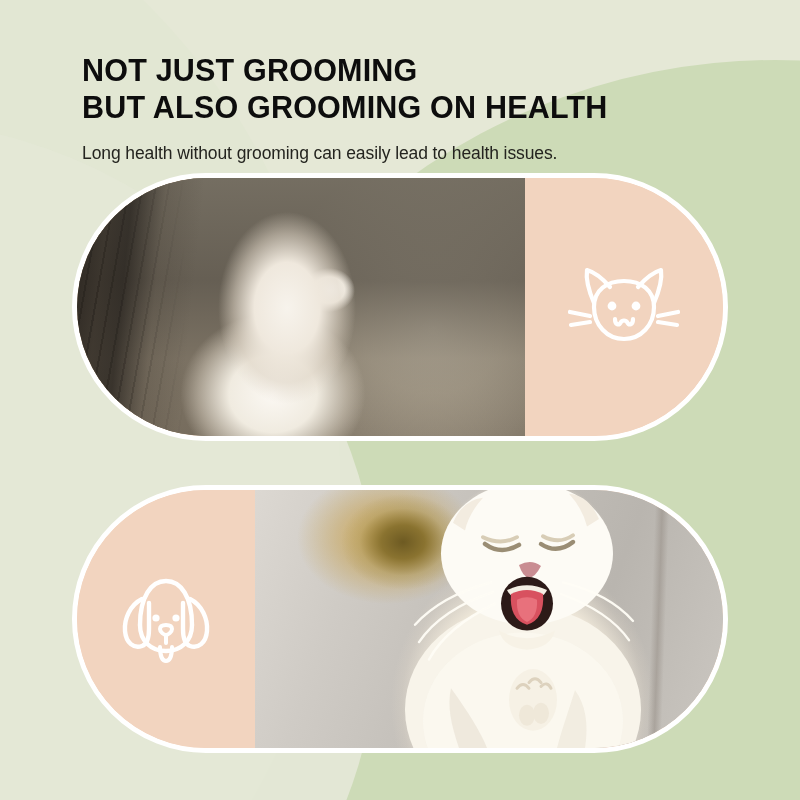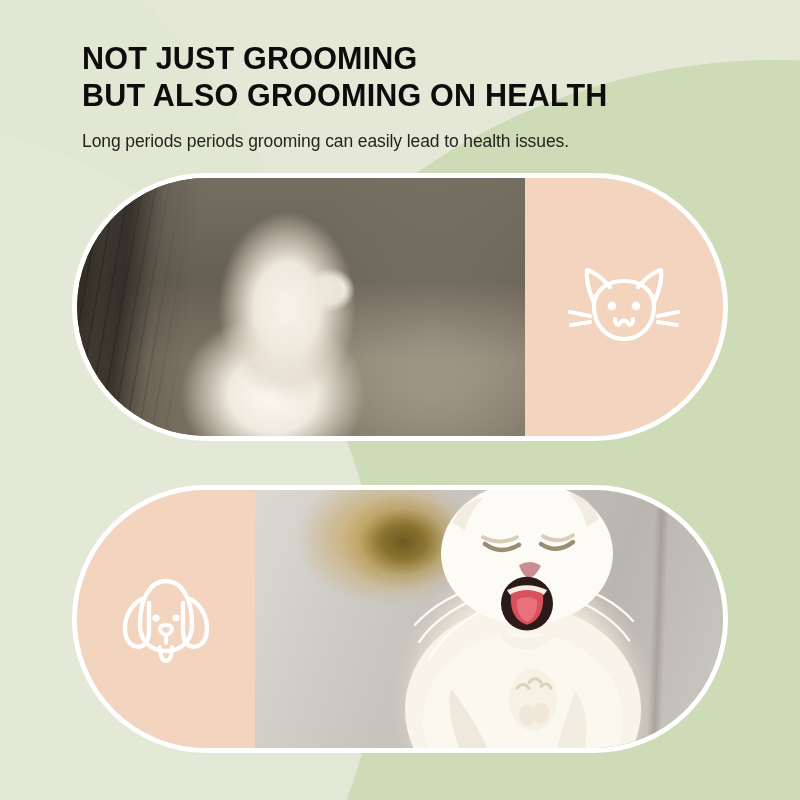--- a/index.html
+++ b/index.html
@@ -54,21 +54,21 @@
     height: 1000px;
     border-radius: 50%;
     background: #e4e8d6;
     opacity: .95;
   }
 
   
   .header {
     position: absolute;
     left: 82px;
-    top: 40px;
+    top: 52px;
     width: 660px;
   }
   .headline {
     font-family: "Liberation Sans", sans-serif;
     font-weight: 700;
     font-size: 30.5px;
     line-height: 37px;
     letter-spacing: 0.2px;
     color: #0d0d0d;
     margin: 0;
@@ -196,21 +196,21 @@
 <div id="stage">
 
   <div class="bg-base"></div>
   <div class="bg-arc-right"></div>
   <div class="bg-arc-left"></div>
   <div class="bg-soft-left"></div>
 
   <div class="header">
     <h1 class="headline">NOT JUST GROOMING</h1>
     <h1 class="headline">BUT ALSO GROOMING ON HEALTH</h1>
-    <p class="subline">Long periods periods grooming can easily lead to health issues.</p>
+    <p class="subline">Long health without grooming can easily lead to health issues.</p>
   </div>
 
   <div class="card card-top">
 
     <div class="panel-photo clip-edge-left">
       <div class="photo-fur"></div>
     </div>
 
     <div class="panel-icon clip-edge-right">
       <svg class="icon-svg" width="112" height="96" viewBox="0 0 112 96" fill="none" xmlns="http://www.w3.org/2000/svg">

